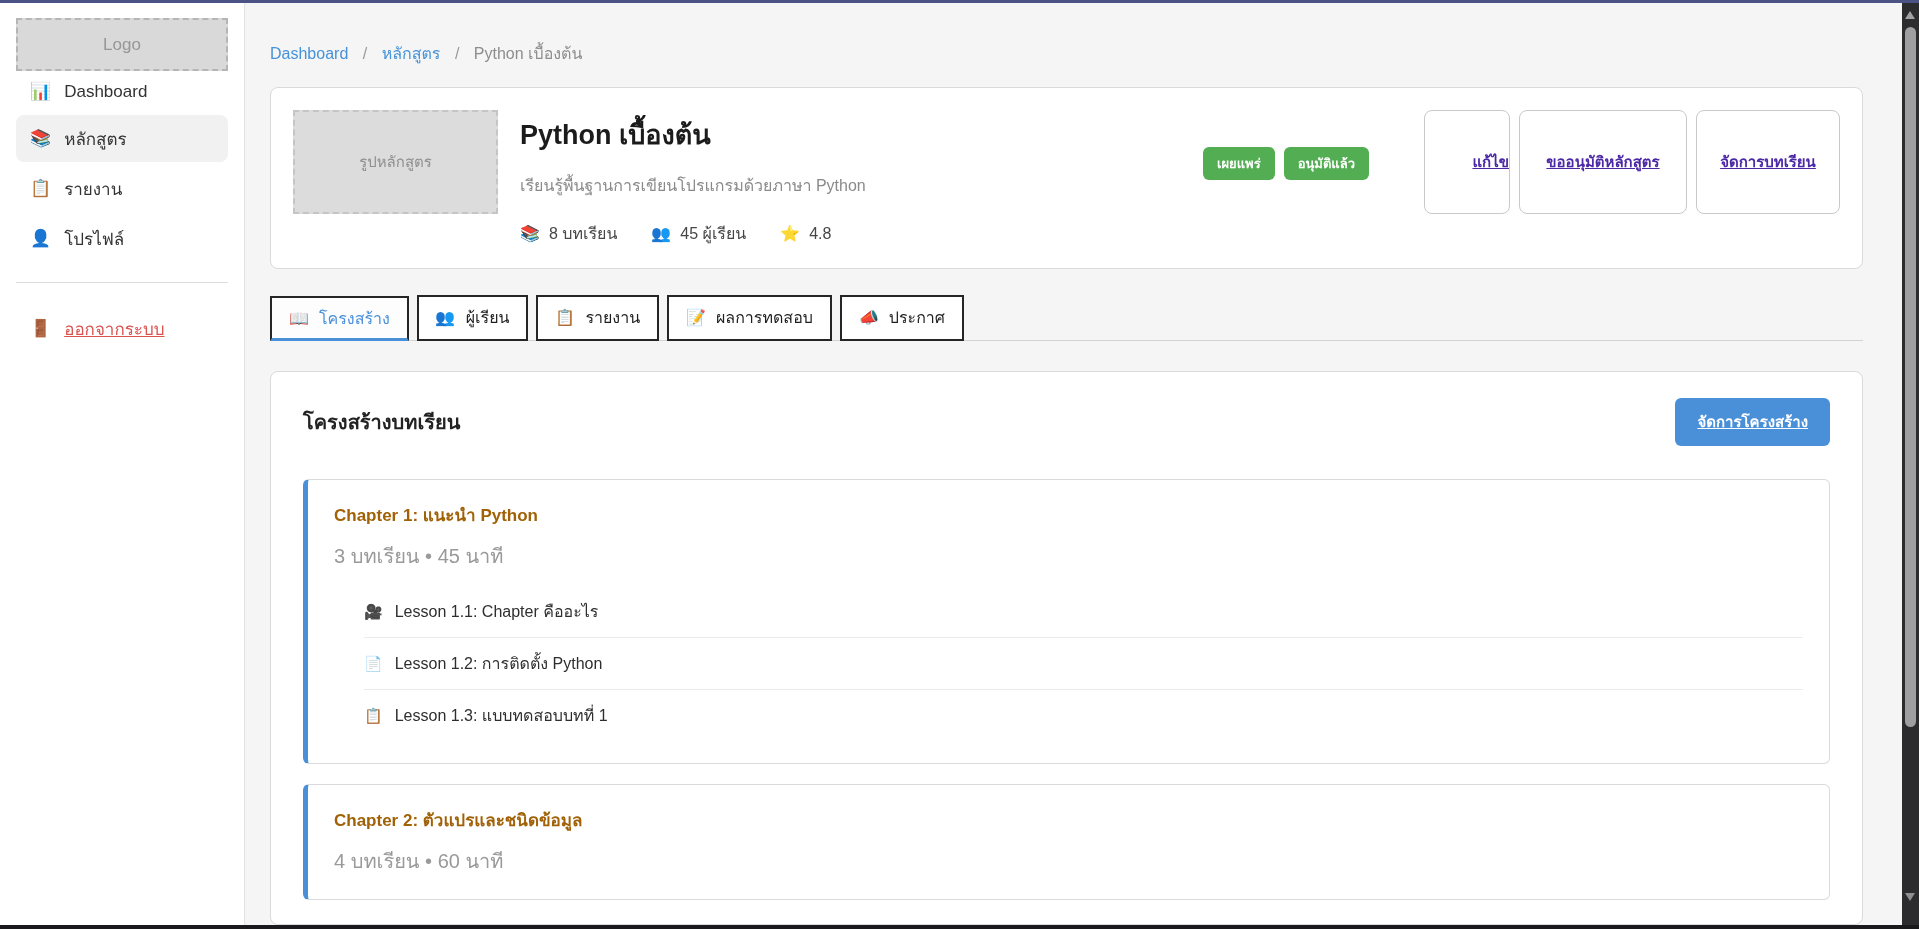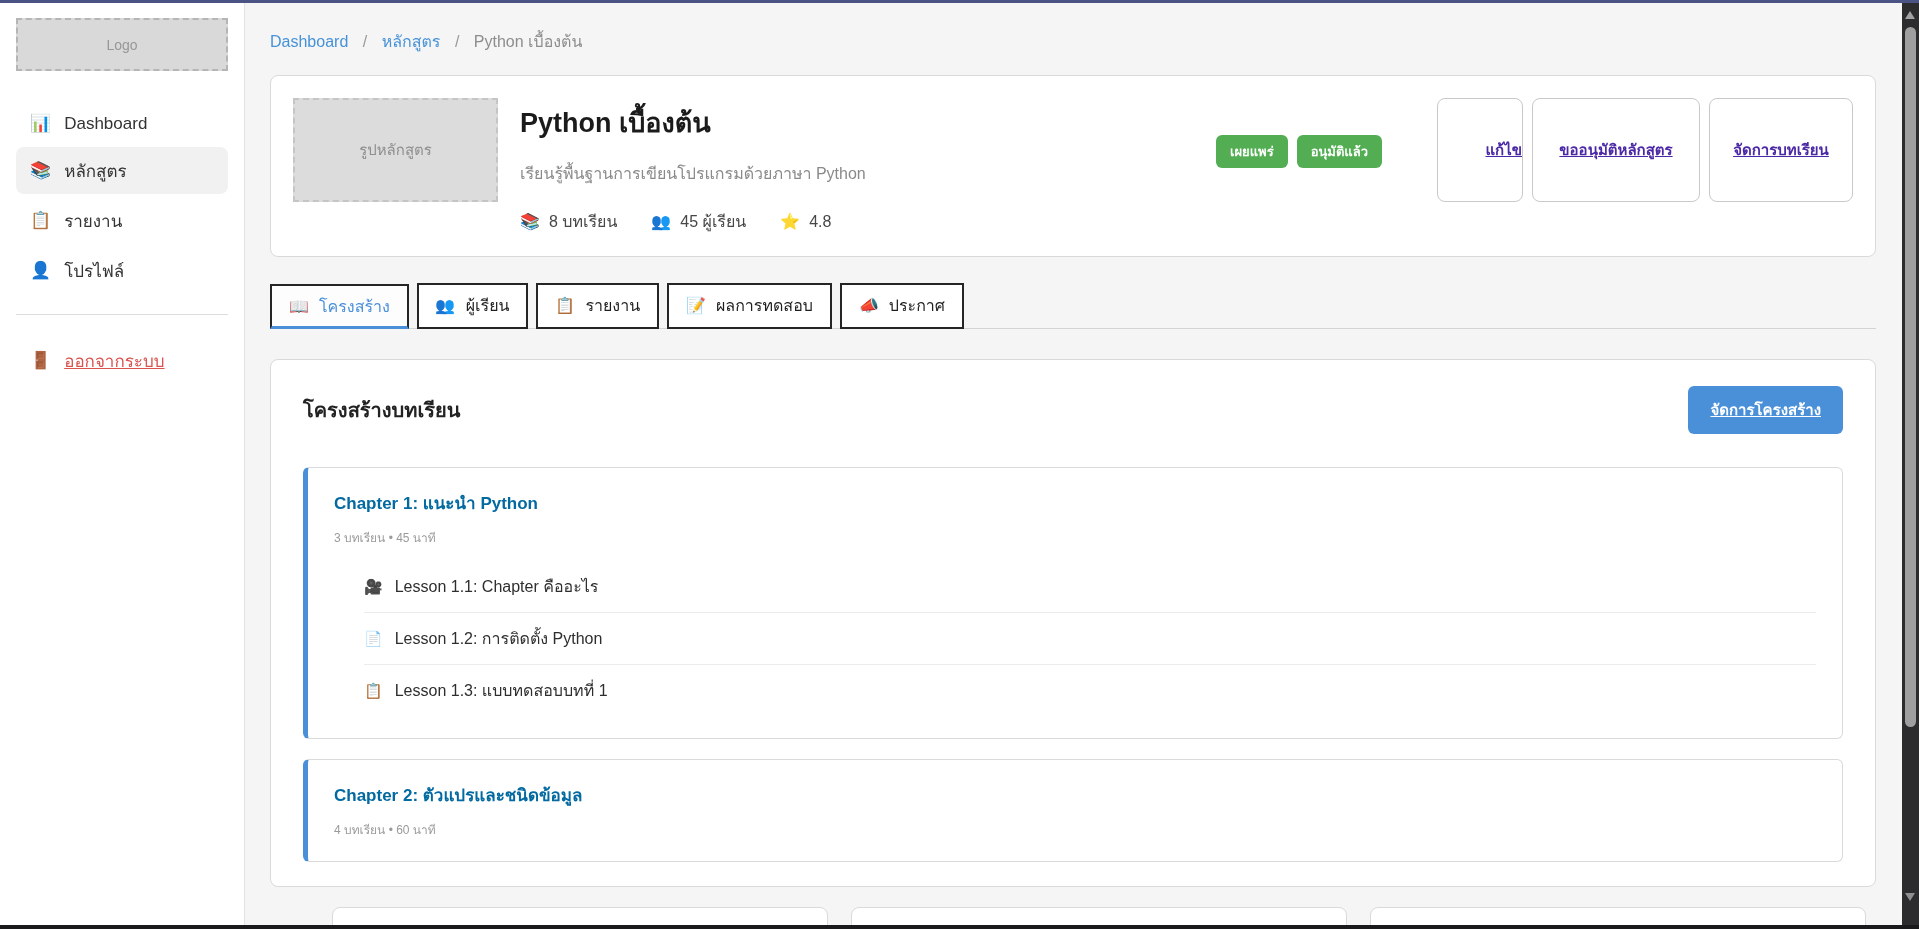--- a/index.html
+++ b/index.html
@@ -6,32 +6,32 @@
   html,body { width:1919px; height:929px; overflow:hidden; background:#f5f5f5;
     font-family:"Liberation Sans", sans-serif; }
   .top-edge { height:3px; background:#4a5383; width:100%; }
   .bottom-edge { position:fixed; left:0; right:0; bottom:0; height:4px; background:#1a1a1d; z-index:30; }
   .app { display:flex; height:926px; }
 
   
   .sidebar { width:245px; flex:0 0 245px; background:#ffffff; border-right:1px solid #e2e2e2;
     padding:15px 16px; }
   .logo { height:53px; background:#d9d9d9; border:2px dashed #b5b5b5; display:flex;
-    align-items:center; justify-content:center; color:#979797; font-size:14px; margin-bottom:32px; }
+    align-items:center; justify-content:center; color:#979797; font-size:17px; }
   .nav-item { display:flex; align-items:center; gap:13px; padding:10px 14px; font-size:17px;
     color:#333; border-radius:8px; margin-bottom:3px; cursor:pointer; }
   .nav-item.active { background:#f1f1f1; }
   .nav-icon { font-size:17px; }
   .sidebar-divider { border:none; border-top:1px solid #dcdcdc; margin:20px 0 22px; }
   .logout { display:flex; align-items:center; gap:13px; padding:10px 14px; font-size:17px;
     color:#d9534f; cursor:pointer; }
   .logout .label { text-decoration:underline; }
 
   
-  .main { flex:1; padding:0 22px 0 25px; margin-right:21px; overflow:hidden; }
+  .main { flex:1; padding:12px 22px 0 25px; margin-right:34px; overflow:hidden; }
   .breadcrumb { margin-top:26px; font-size:16px; }
   .breadcrumb a { color:#4692d8; text-decoration:none; cursor:pointer; }
   .breadcrumb .sep { color:#9a9a9a; margin:0 10px; }
   .breadcrumb .current { color:#8d8d8d; }
 
   
   .course-card { margin-top:21px; background:#fff; border:1px solid #dadada; border-radius:8px;
     padding:22px; display:flex; }
   .course-img { width:205px; height:104px; flex:0 0 205px; background:#dcdcdc;
     border:2px dashed #c5c5c5; display:flex; align-items:center; justify-content:center;
@@ -65,22 +65,22 @@
   .structure-card { margin-top:30px; background:#fff; border:1px solid #dadada; border-radius:8px;
     padding:26px 32px 24px; min-height:493px; }
   .structure-header { display:flex; justify-content:space-between; align-items:center; }
   .structure-heading { font-size:20px; font-weight:bold; color:#222; }
   .manage-btn { background:#4a90d9; border:none; border-radius:6px; padding:12px 22px;
     color:#fff; font-size:15px; font-weight:bold; text-decoration:underline; cursor:pointer;
     font-family:"Liberation Sans", sans-serif; }
   .chapter { margin-top:33px; border:1px solid #dadada; border-left:5px solid #4a90d9;
     border-radius:6px; padding:21px 26px 22px; background:#fff; }
   .chapter + .chapter { margin-top:20px; }
-  .chapter-title { font-size:17px; font-weight:bold; color:#0369a1; }
-  .chapter-meta { margin-top:12px; font-size:12px; color:#9a9a9a; }
+  .chapter-title { font-size:17px; font-weight:bold; color:#a16207; }
+  .chapter-meta { margin-top:12px; font-size:20px; color:#9a9a9a; }
   .lessons { margin:14px 0 0 30px; }
   .lesson { display:flex; align-items:center; gap:12px; padding:13px 0; font-size:16px;
     color:#2e2e2e; border-bottom:1px solid #ececec; cursor:pointer; }
   .lesson:last-child { border-bottom:none; }
   .lesson-icon { font-size:15px; }
 
   
   .bottom-row { margin:20px 10px 0 62px; display:flex; gap:23px; }
   .bottom-card { flex:1; background:#fff; border:1px solid #dadada; border-radius:8px; height:70px; }
 

